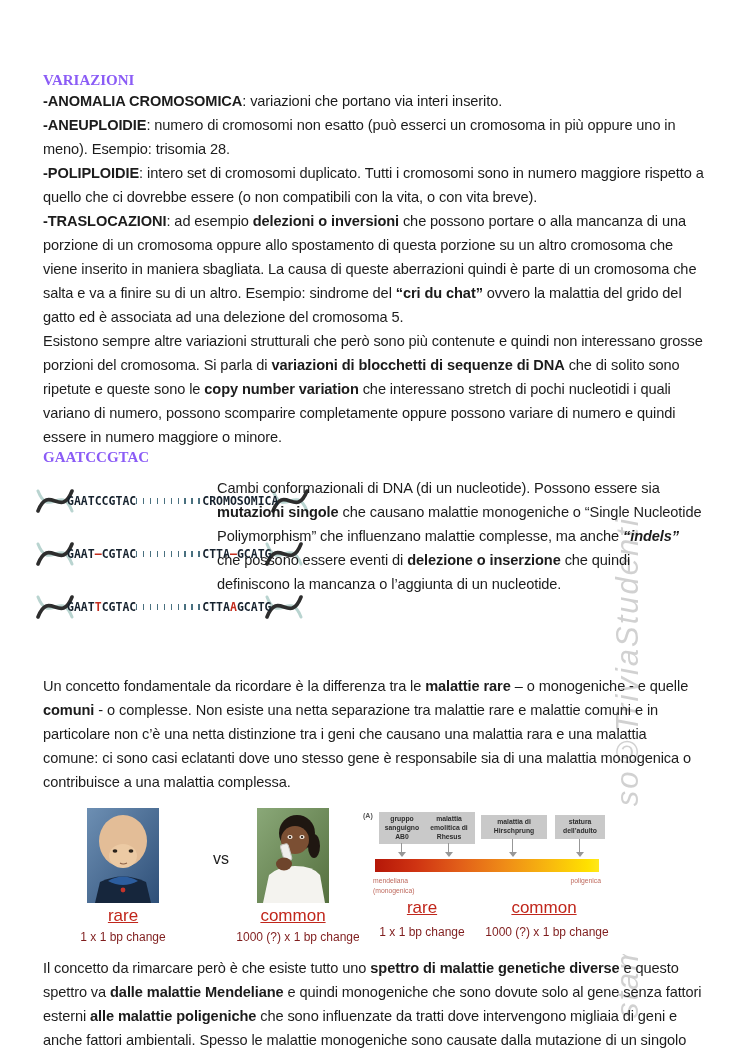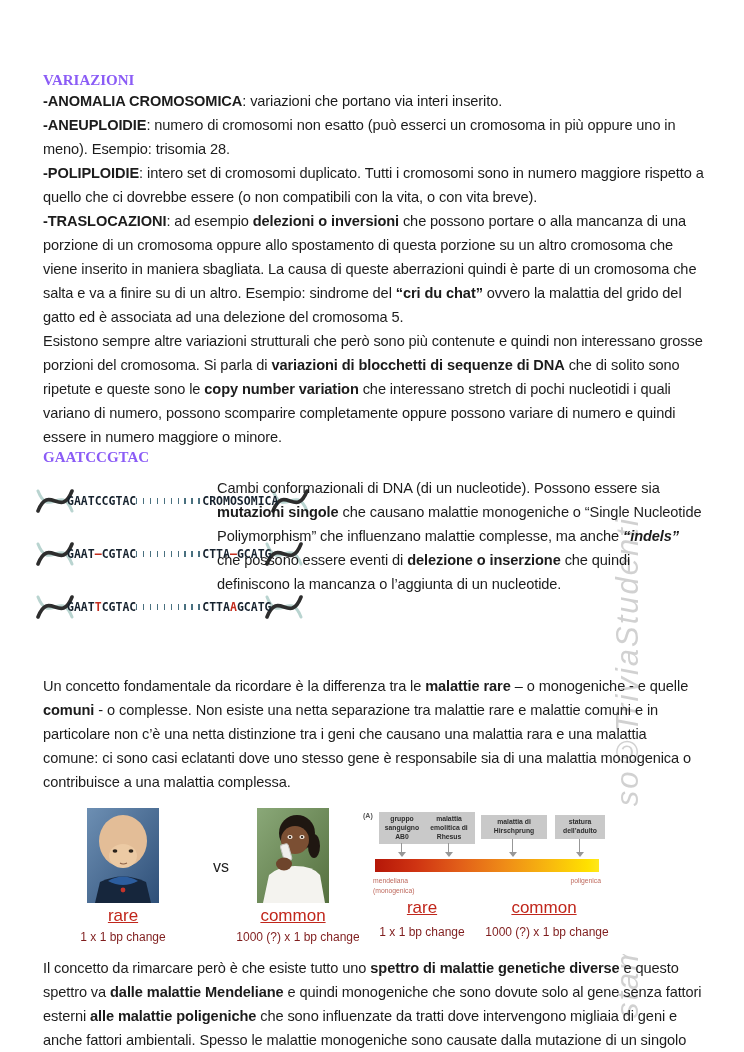--- a/index.html
+++ b/index.html
@@ -29,21 +29,21 @@
         font-size:11.5px;line-height:11px;color:#16222e;white-space:pre;}
   .ticks{width:66px;height:6px;margin:1px 0;
         background:repeating-linear-gradient(to right,#49707f 0 1.4px,transparent 1.4px 6.92px);}
   .mut-text{flex:1;padding-left:10px;}
   
   .fig-row{display:flex;margin-top:12px;margin-left:34px;height:150px;}
   .leftfig{position:relative;width:280px;height:148px;flex:none;}
   .photo{position:absolute;top:2px;}
   .photo.p1{left:10px;}
   .photo.p2{left:180px;}
-  .vs-label{position:absolute;left:136px;top:52px;font-size:16px;color:#222;}
+  .vs-label{position:absolute;left:136px;top:44px;font-size:16px;color:#222;}
   .cap-red{color:#c0261b;font-size:17px;text-decoration:underline;}
   .bp-label{font-size:12px;color:#7f1d1d;}
   .leftfig .cap1{position:absolute;left:-9px;top:100px;width:110px;text-align:center;}
   .leftfig .cap2{position:absolute;left:161px;top:100px;width:110px;text-align:center;}
   .leftfig .lab1{position:absolute;left:-14px;top:124px;width:120px;text-align:center;}
   .leftfig .lab2{position:absolute;left:156px;top:124px;width:130px;text-align:center;}
   .rightfig{position:relative;width:292px;height:148px;flex:none;margin-left:2px;background:#fff;}
   .panel-a{position:absolute;left:4px;top:6px;font-size:7px;font-weight:700;color:#555;}
   .gbox{position:absolute;background:#c9c9c9;color:#2d2d2d;font-size:6.8px;font-weight:700;
         text-align:center;line-height:1.3;padding:3px 2px;}

